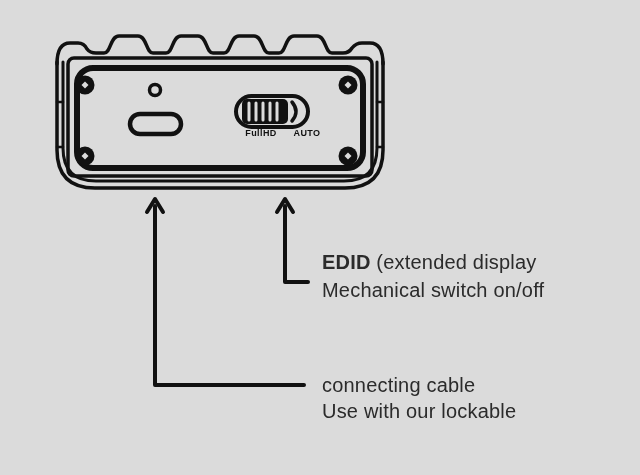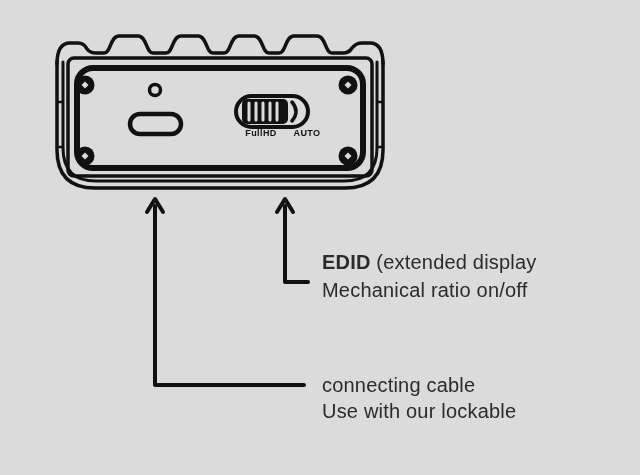--- a/index.html
+++ b/index.html
@@ -92,21 +92,21 @@
 
     <text class="switch-label" x="261" y="136" text-anchor="middle">FullHD</text>
     <text class="switch-label" x="307" y="136" text-anchor="middle">AUTO</text>
   </svg>
 
   <div class="note" style="left:322px; top:217px;margin-top:32px;">
     <div><b>EDID</b><span> (extended display</span></div>
   </div>
 
   <div class="note" style="left:322px; top:277px;">
-    <div>Mechanical ratio on/off</div>
+    <div>Mechanical switch on/off</div>
   </div>
 
   <div class="note" style="left:322px; top:372px;">
     <div>connecting cable</div>
     <div>Use with our lockable</div>
   </div>
 
 </div>
 
 </body></html>

